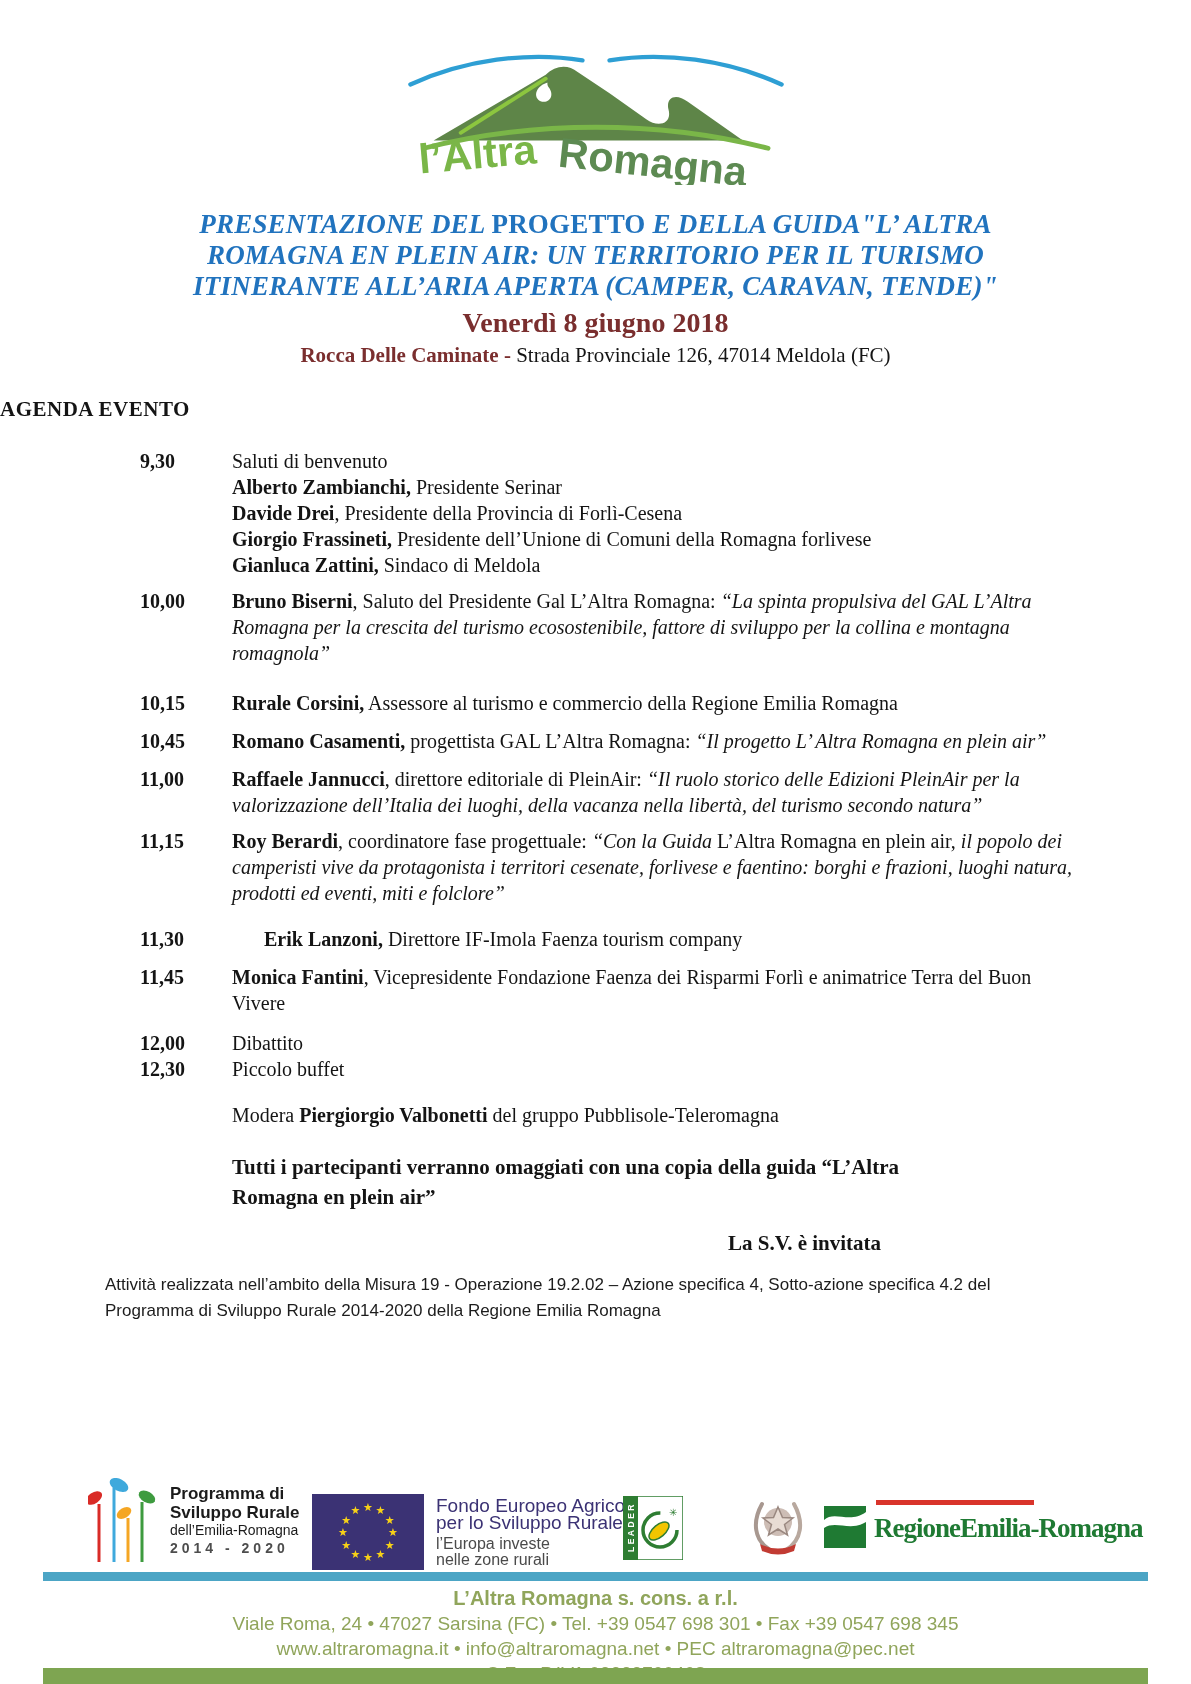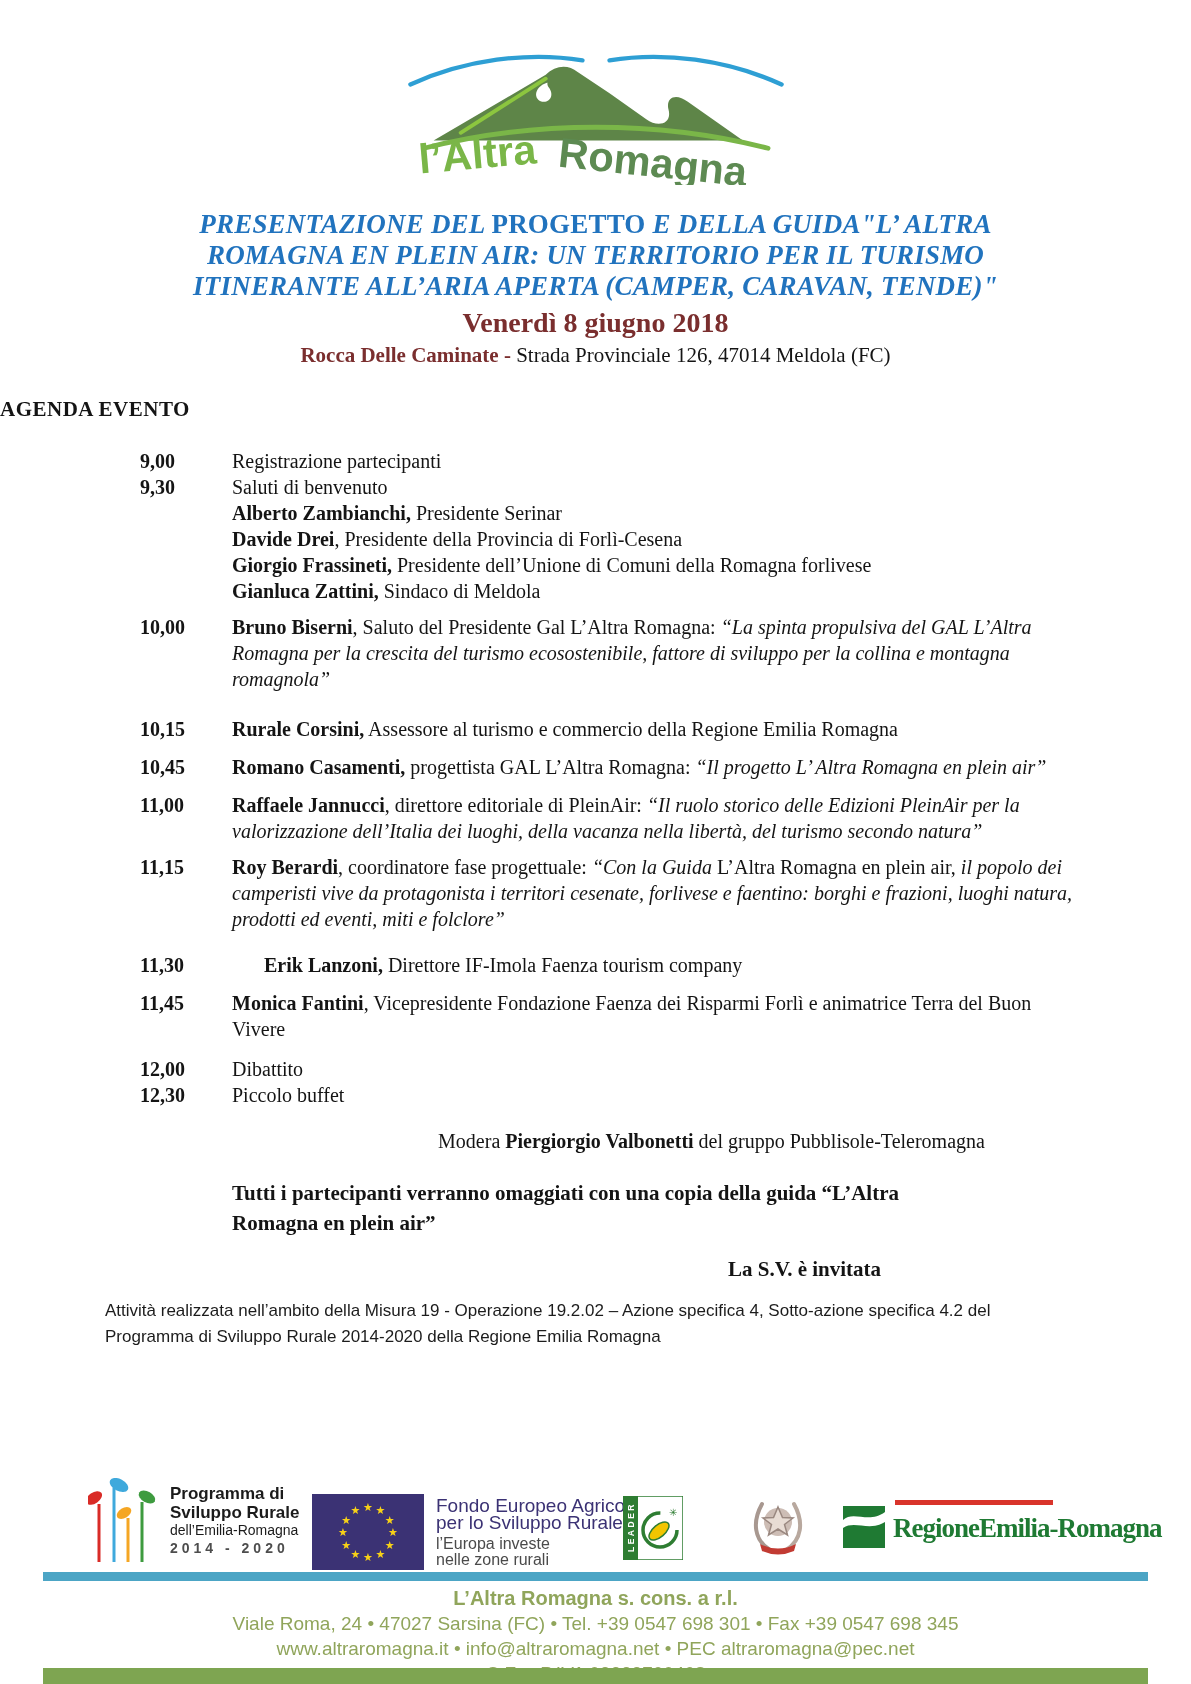--- a/index.html
+++ b/index.html
@@ -31,40 +31,40 @@
   .a-time{width:92px;flex:0 0 92px;font-weight:bold;font-size:20px;line-height:26px;}
   .a-desc{width:856px;flex:0 0 856px;font-size:20px;line-height:26px;}
   .a-line{min-height:26px;}
   
   .s-r{font-style:normal;font-weight:normal;}
   .s-b{font-weight:bold;}
   .s-i{font-style:italic;}
   .s-bi{font-weight:bold;font-style:italic;}
   .c-maroon{color:var(--maroon);}
   
-  .modera{margin:20px 0 0 232px;font-size:20px;line-height:26px;text-align:center;}
+  .modera{margin:20px 0 0 232px;font-size:20px;line-height:26px;}
   .gift{margin:24px 0 0 232px;font-weight:bold;font-size:21px;line-height:30px;}
   .invite{margin:18px 0 0 728px;font-weight:bold;font-size:21px;line-height:26px;}
   .footnote{margin:16px 0 0 105px;font-family:"Liberation Sans", sans-serif;
          font-size:17px;line-height:26px;color:#1c1c1c;}
   
   .logo-block{position:absolute;display:flex;align-items:center;}
   .psr-block{left:88px;top:1478px;}
   .psr-text{margin-left:10px;font-family:"Liberation Sans", sans-serif;color:#1b1b1b;}
   .psr-l1,.psr-l2{font-weight:bold;font-size:17px;line-height:19px;}
   .psr-l3{font-size:14px;line-height:16px;}
   .psr-l4{font-size:14px;line-height:20px;letter-spacing:4px;color:#4d4d4d;font-weight:bold;}
   .eu-block{left:312px;top:1494px;}
   .eu-text{margin-left:12px;font-family:"Liberation Sans", sans-serif;}
   .eu-l1,.eu-l2{font-weight:normal;font-size:19px;line-height:17px;color:#3B3274;}
   .eu-l3{margin-top:5px;}
   .eu-l3,.eu-l4{font-size:16px;line-height:16px;color:#4a4a4a;}
   .leader-block{left:623px;top:1496px;}
   .italy-block{left:750px;top:1494px;}
-  .rer-block{left:843px;top:1500px;position:absolute;}
+  .rer-block{left:824px;top:1500px;position:absolute;}
   .rer-inner{position:relative;display:flex;align-items:flex-end;}
   .rer-redbar{position:absolute;left:52px;top:0;width:158px;height:5px;background:#D9342B;}
   .rer-label{margin-left:4px;font-family:"Liberation Serif", serif;color:#1F7A33;
          font-size:27px;line-height:40px;font-weight:bold;letter-spacing:-1px;}
   
   .teal-bar{position:absolute;left:43px;right:43px;top:1572px;height:9px;background:var(--bar_teal);}
   .footer{position:absolute;left:0;right:0;top:1586px;text-align:center;
          font-family:"Liberation Sans", sans-serif;color:var(--footer_olive);}
   .f1{font-weight:bold;font-size:20px;line-height:25px;}
   .f2,.f3,.f4{font-size:19px;line-height:25px;}
@@ -99,26 +99,20 @@
     <div class="t-line"><span class="s-bi">ROMAGNA EN PLEIN AIR: UN TERRITORIO PER IL TURISMO</span></div>
     <div class="t-line"><span class="s-bi">ITINERANTE ALL’ARIA APERTA (CAMPER, CARAVAN, TENDE)"</span></div>
   </div>
 
   <div class="date-line">Venerdì 8 giugno 2018</div>
   <div class="location-line"><span class="s-b c-maroon">Rocca Delle Caminate - </span><span class="s-r">Strada Provinciale 126, 47014 Meldola (FC)</span></div>
 
   <div class="agenda-heading">AGENDA EVENTO</div>
 
   <div class="agenda-list">
-      <div class="agenda-row">
-        <div class="a-time">9,00</div>
-        <div class="a-desc">
-          <div class="a-line"><span class="s-r">Registrazione partecipanti</span></div>
-        </div>
-      </div>
       <div class="agenda-row">
         <div class="a-time">9,30</div>
         <div class="a-desc">
           <div class="a-line"><span class="s-r">Saluti di benvenuto</span></div>
           <div class="a-line"><span class="s-b">Alberto Zambianchi,</span><span class="s-r"> Presidente Serinar</span></div>
           <div class="a-line"><span class="s-b">Davide Drei</span><span class="s-r">, Presidente della Provincia di Forlì-Cesena</span></div>
           <div class="a-line"><span class="s-b">Giorgio Frassineti,</span><span class="s-r"> Presidente dell’Unione di Comuni della Romagna forlivese</span></div>
           <div class="a-line"><span class="s-b">Gianluca Zattini,</span><span class="s-r"> Sindaco di Meldola</span></div>
         </div>
       </div>

